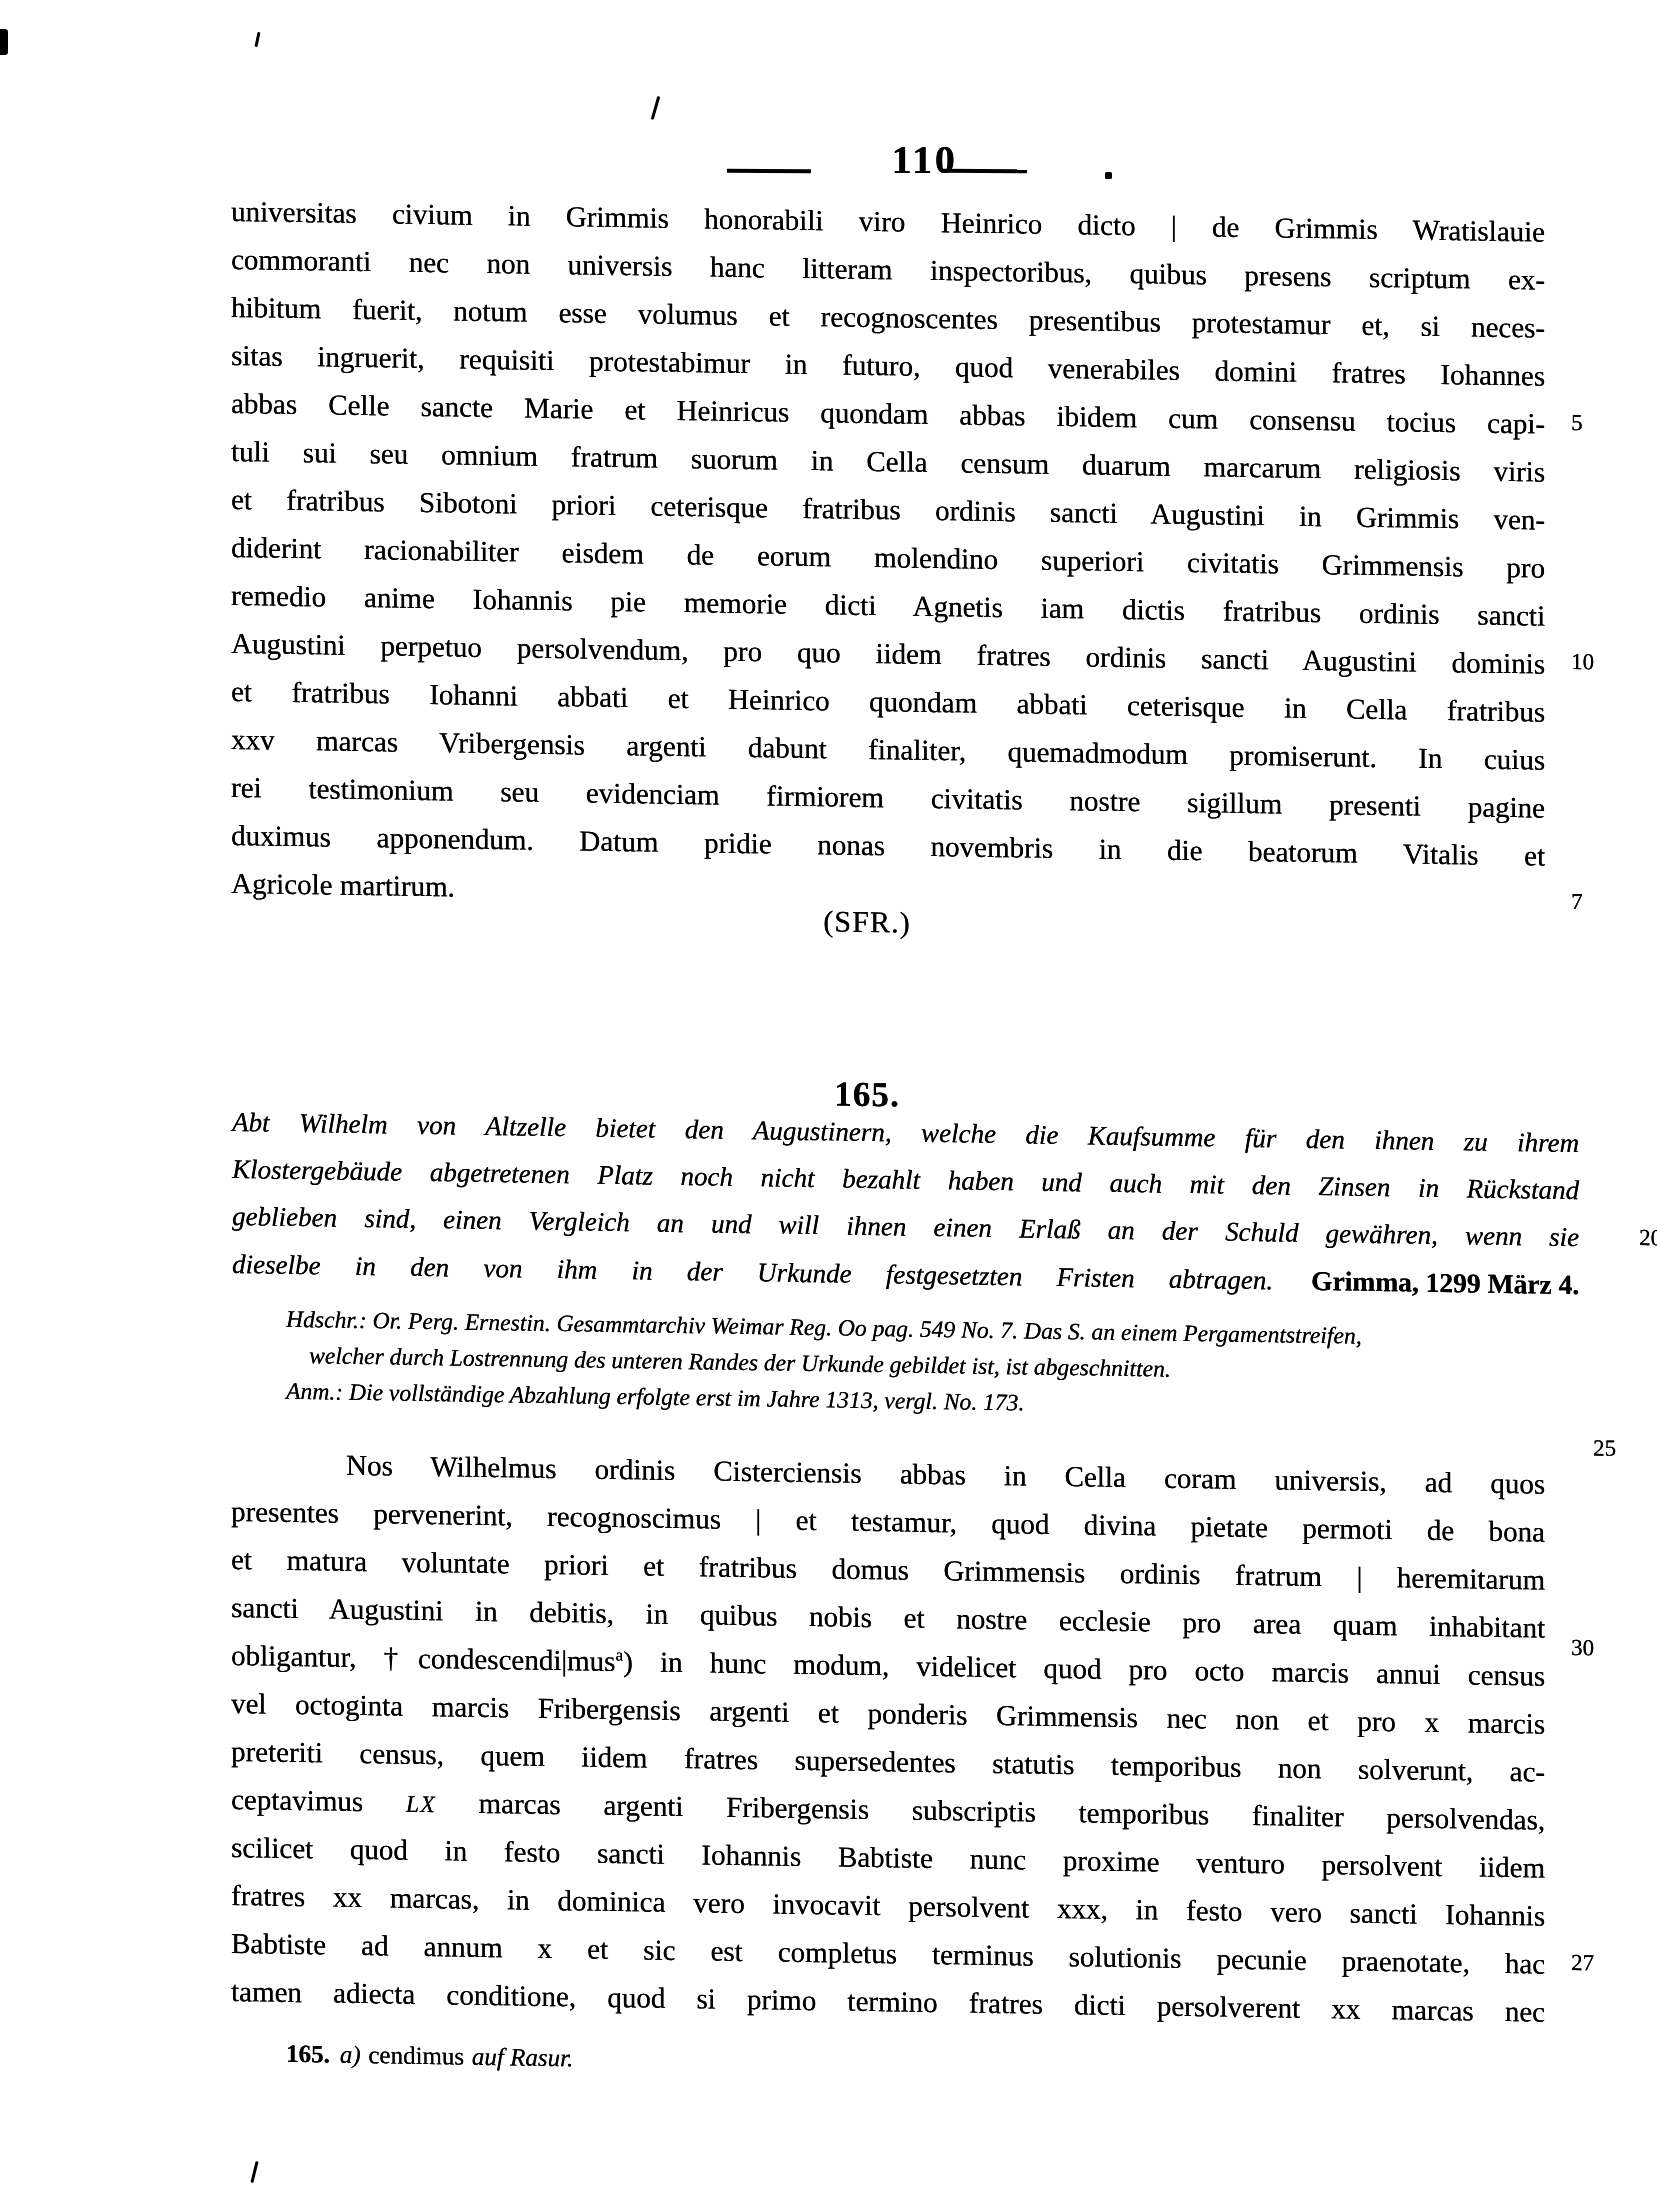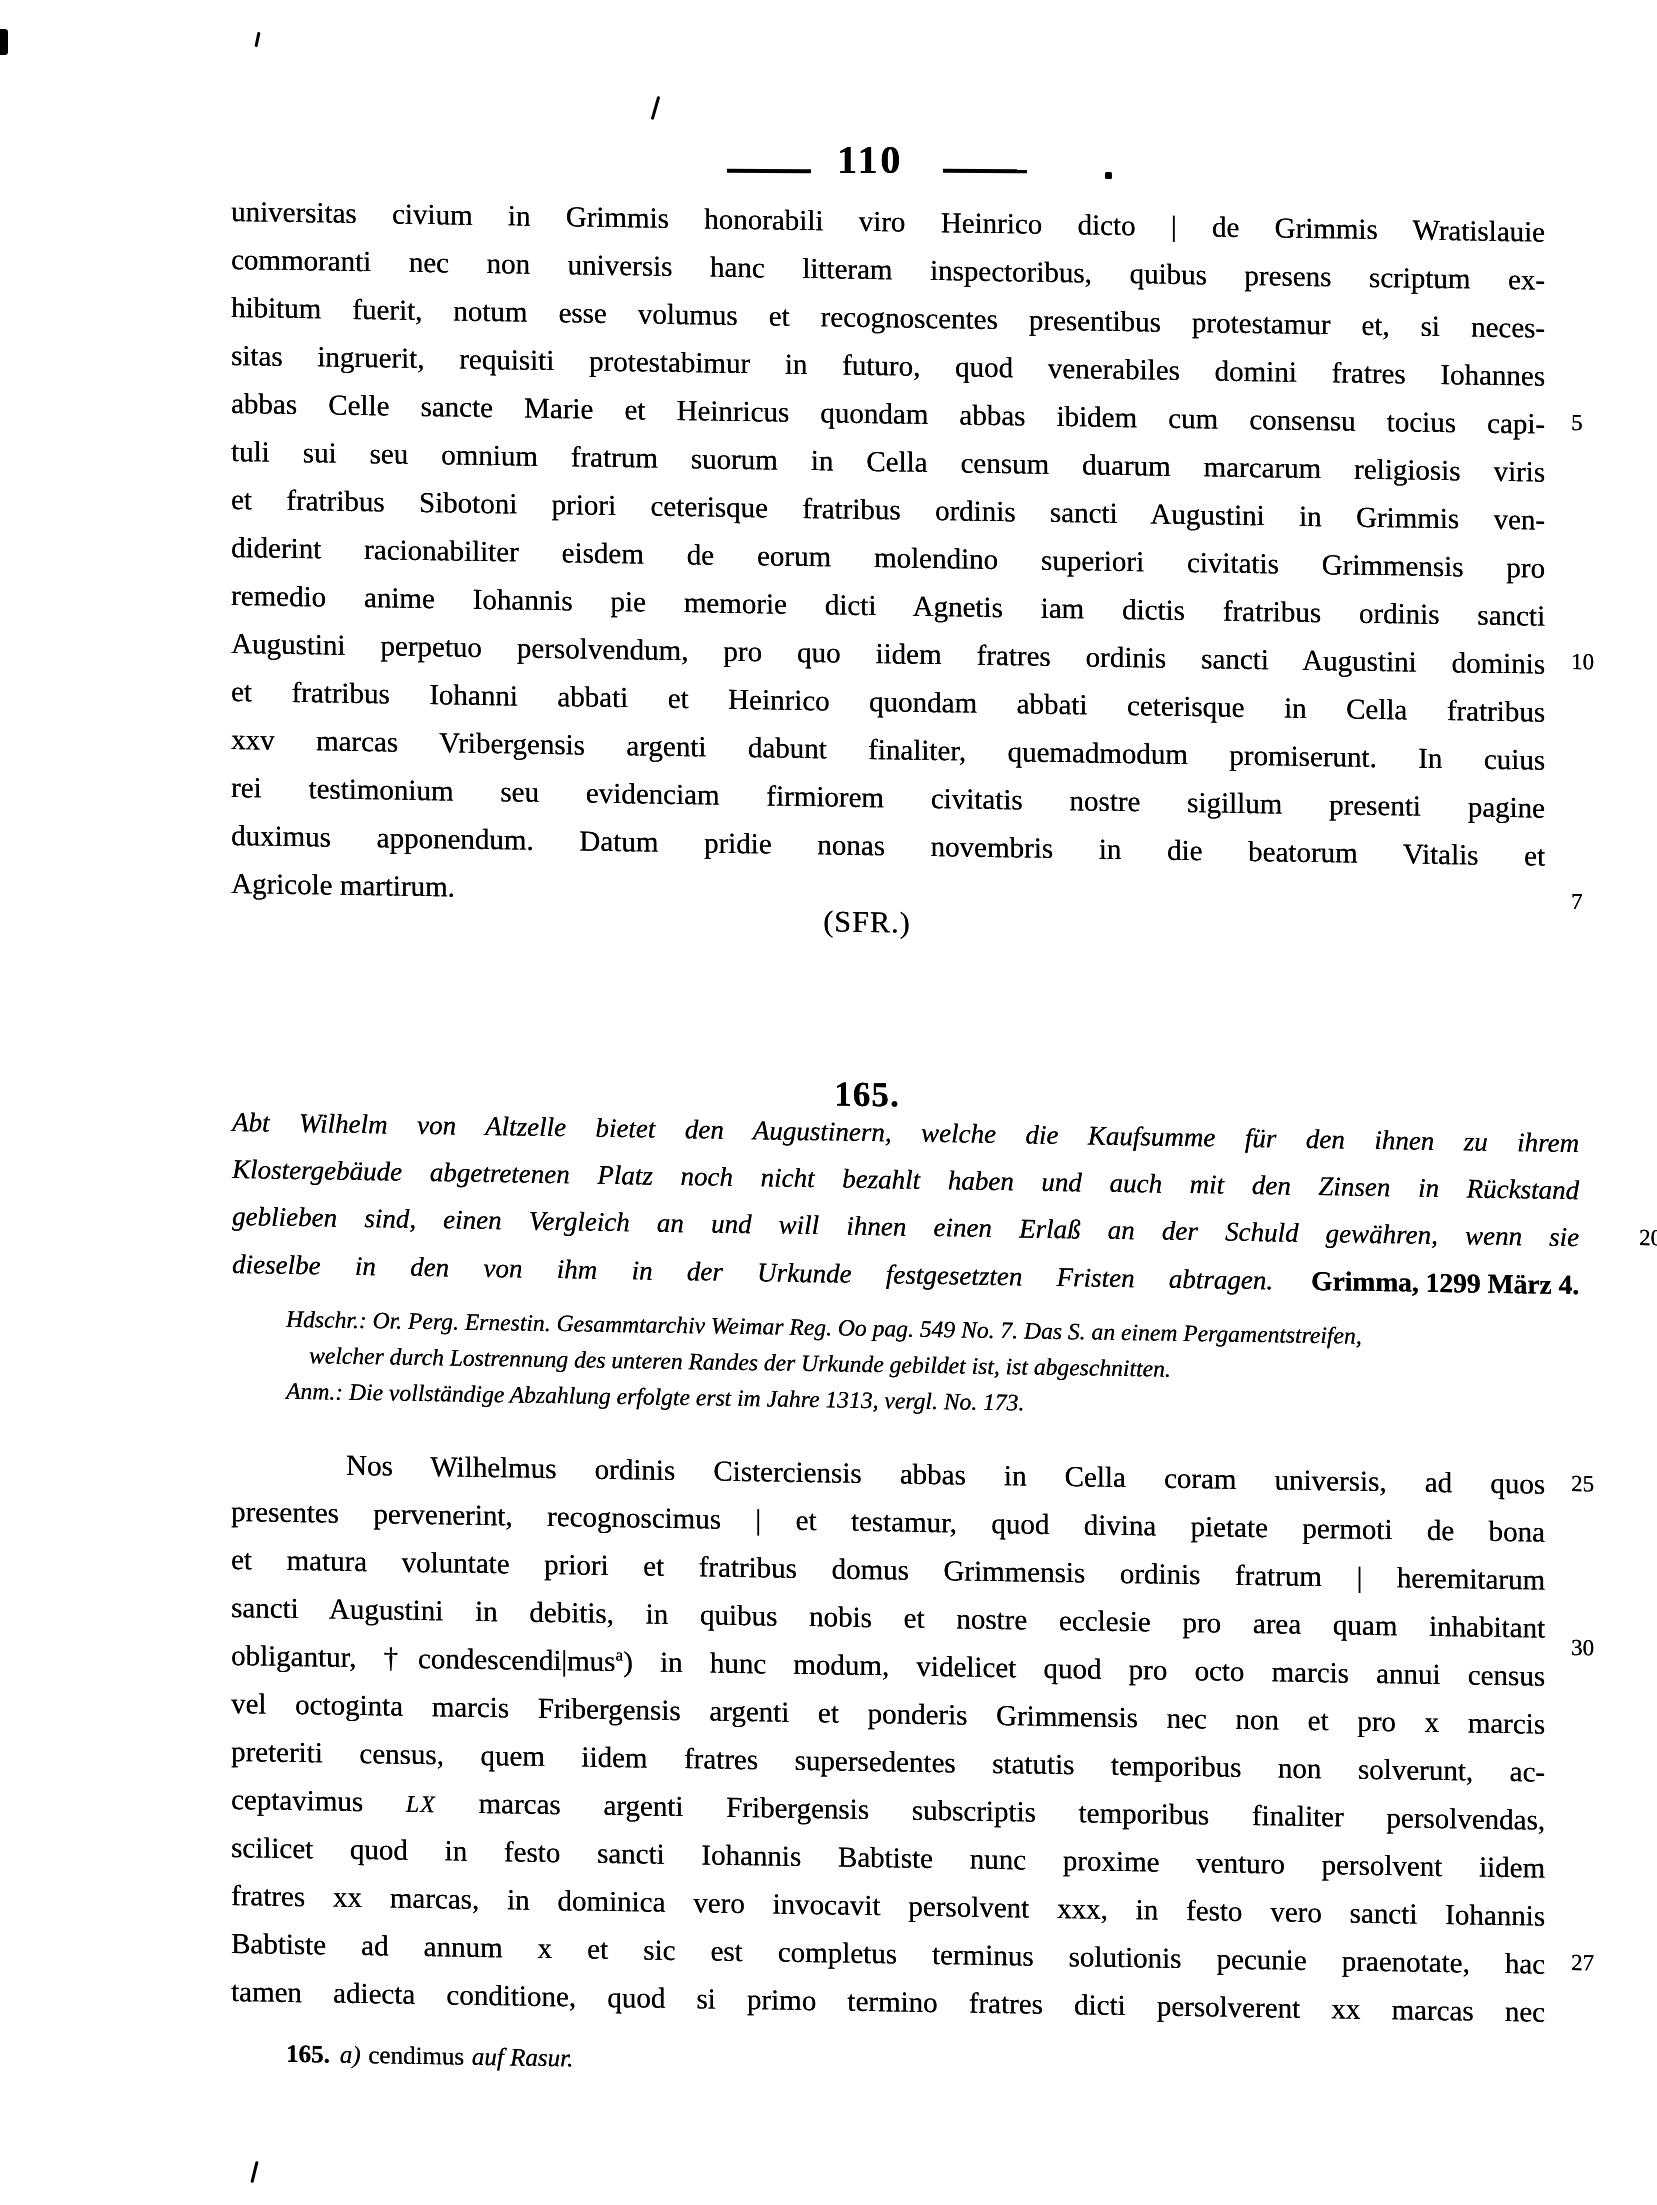--- a/index.html
+++ b/index.html
@@ -3,21 +3,21 @@
 <meta charset="utf-8">
 <style>
   html,body{margin:0;padding:0;background:#888;}
   .page{
     position:relative;width:1658px;height:2205px;background:#ffffff;color:#000;
     font-family:"Liberation Serif","DejaVu Serif",serif;overflow:hidden;
     text-shadow:0.2px 0 0 currentColor;
   }
   
   .page-number{
-    position:absolute;left:837px;top:136px;width:99px;
+    position:absolute;left:875px;top:136px;width:99px;text-align:center;
     font-size:40px;font-weight:700;letter-spacing:2.7px;
   }
   .dash{position:absolute;top:169px;height:4.4px;background:#000;}
   .dash-left{left:727px;width:84px;transform:rotate(0.4deg);}
   .dash-right{left:943px;width:84px;transform:rotate(0.4deg);}
   .stray-period{position:absolute;left:1105px;top:172px;width:7.1px;height:7.1px;background:#000;border-radius:1.6px;}
   
   .blob-corner{position:absolute;left:0;top:29px;width:8.2px;height:26px;background:#000;border-radius:0 3.3px 3.3px 0;}
   .tick{position:absolute;background:#000;border-radius:1.1px;}
   .tick-top{left:256px;top:32px;width:2.7px;height:15px;transform:rotate(12deg);}
@@ -64,21 +64,21 @@
   .footnote .fn-num{font-weight:700;margin-right:10px;}
   .footnote .fn-marker{font-style:italic;margin-right:7.7px;}
   .footnote .fn-reading{margin-right:7.7px;}
   .footnote .fn-note{font-style:italic;}
   .mnum{
     position:absolute;left:1340px;width:49px;height:48px;line-height:48px;
     font-size:23px;text-align:left;
   }
   .m5{top:191px;}.m10{top:430px;}.m15{top:670px;}
   .m20{top:1005px;left:1408px;height:47px;line-height:47px;}
-  .m25{top:1252px;}.m30{top:1416px;}.m35{top:1731px;}
+  .m25{top:1216px;margin-left:22px;}.m30{top:1416px;}.m35{top:1731px;}
 </style>
 </head>
 <body>
 
 <div class="page">
 
   <div class="blob-corner"></div>
   <div class="tick tick-top"></div>
   <div class="tick tick-mid"></div>
   <div class="tick tick-bottom"></div>

